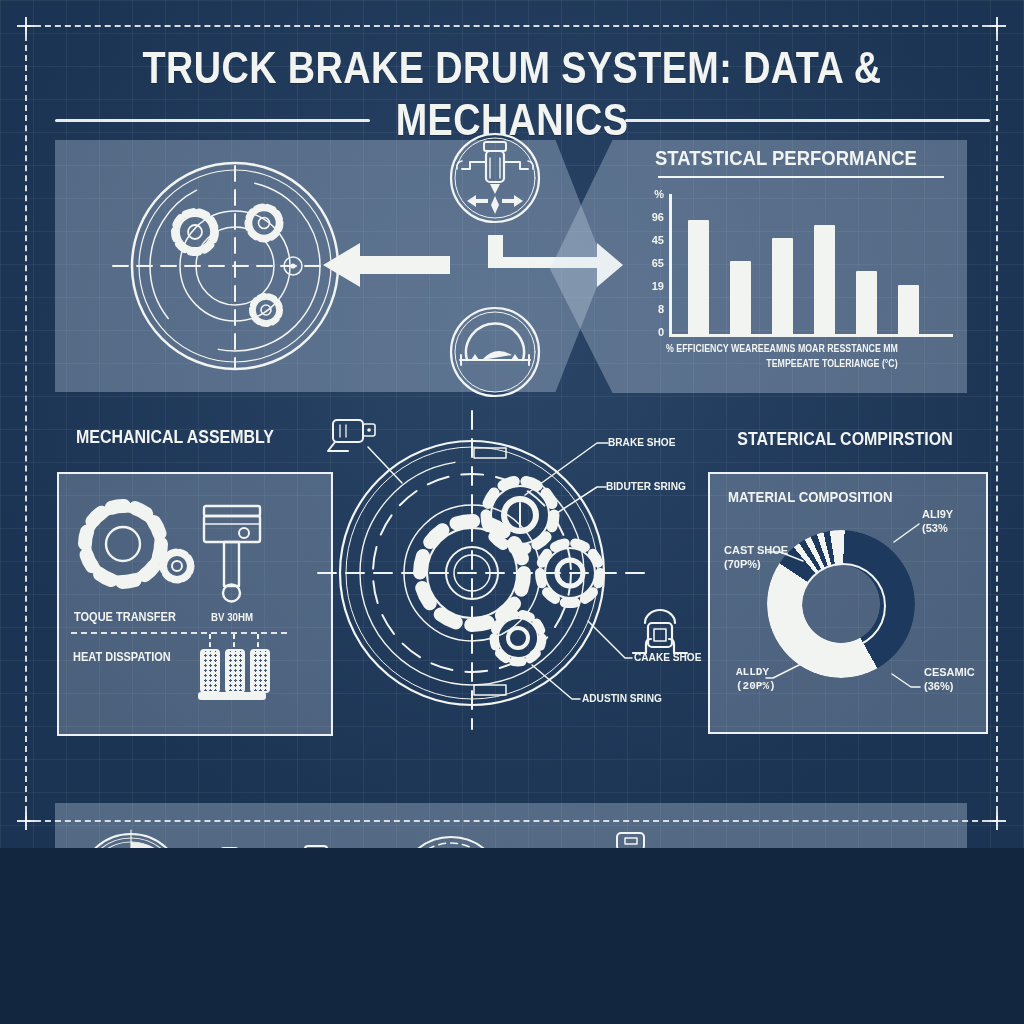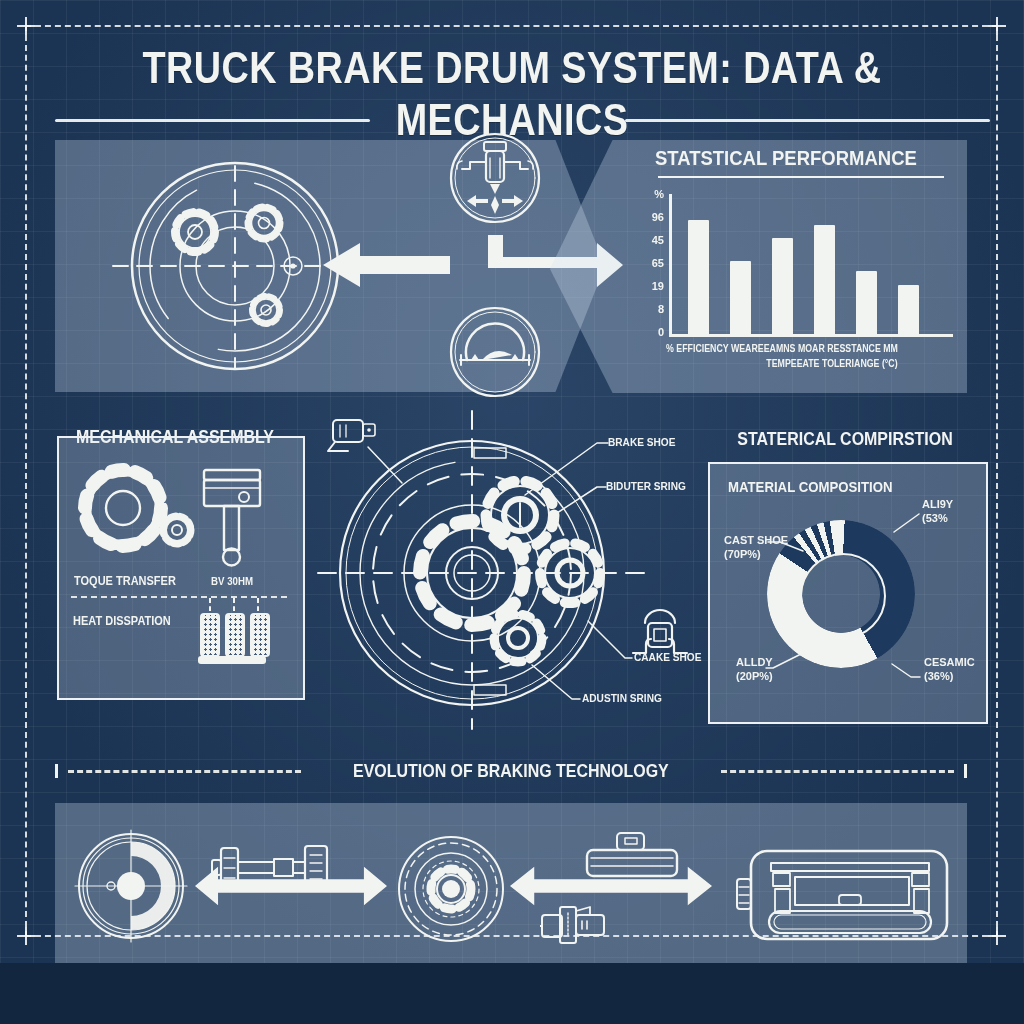--- a/index.html
+++ b/index.html
@@ -1,17 +1,17 @@
 <!DOCTYPE html>
 <html><head>
 <meta charset="utf-8">
 <style>
   html,body{margin:0;padding:0;background:#13263f;}
   .page{
-    position:relative;width:1024px;height:963px;overflow:hidden;
+    position:relative;width:1024px;height:848px;overflow:hidden;
     background-color:#1f3b5f;
     background-image:
       linear-gradient(rgba(255,255,255,0.055) 1px, transparent 1px),
       linear-gradient(90deg, rgba(255,255,255,0.055) 1px, transparent 1px),
       radial-gradient(ellipse at 50% 40%, rgba(255,255,255,0.05), rgba(0,0,0,0.12) 75%);
     background-size:33px 33px,33px 33px,100% 100%;
     font-family:"Liberation Sans", sans-serif;
     --ink:#f2f4f1; --navy:#1d3a5e;
     color:var(--ink);
   }
@@ -38,21 +38,21 @@
   .stats-title{left:105px;top:6px;font-size:21px;font-weight:700;white-space:nowrap;}
   .stats-underline{left:108px;top:36px;width:286px;height:2px;background:var(--ink);}
   .axis-y{left:119px;top:54px;width:2.5px;height:142px;background:var(--ink);}
   .axis-x{left:119px;top:194px;width:284px;height:2.5px;background:var(--ink);}
   .yticks{left:84px;top:48px;width:30px;height:150px;display:flex;flex-direction:column;
     justify-content:space-between;align-items:flex-end;font-size:11px;font-weight:700;}
   .bars{left:138px;bottom:57px;height:121px;display:flex;align-items:flex-end;gap:21px;}
   .bar{width:21px;background:var(--ink);border-radius:1px 1px 0 0;}
   .xlab{left:100px;width:300px;text-align:center;font-size:10px;font-weight:700;white-space:nowrap;}
 
-  .panel{border:2px solid #eef1f3;background:rgba(215,229,245,0.26);}
+  .panel{border:2px solid #eef1f3;background:rgba(215,229,245,0.26);margin-top:10px;}
   .sec-header{font-size:19px;font-weight:700;text-align:center;white-space:nowrap;}
 
   .mech-label{font-size:12.5px;font-weight:700;white-space:nowrap;}
   .mech-dash{border-top:2px dashed var(--ink);opacity:0.9;}
   .drop{border-left:2px dashed var(--ink);width:0;height:13px;}
   .pad{width:16px;height:40px;border:2px solid var(--ink);border-radius:4px;
     background-color:var(--ink);
     background-image:radial-gradient(#42597a 1.1px, transparent 1.4px);
     background-size:5px 5px;background-position:1px 2px;}
   .pad-base{width:68px;height:8px;background:var(--ink);border-radius:3px;}
@@ -179,21 +179,21 @@
         <div class="bar" style="height: 98px; background: rgb(242, 244, 241);"></div>
         <div class="bar" style="height: 111px; background: rgb(242, 244, 241);"></div>
         <div class="bar" style="height: 65px; background: rgb(242, 244, 241);"></div>
         <div class="bar" style="height: 51px; background: rgb(242, 244, 241);"></div>
       </div>
     <div class="abs xlab condL" style="top:203px;">% EFFICIENCY   WEAREEAMNS   MOAR RESSTANCE MM</div>
     <div class="abs xlab condL" style="top:218px;left:150px;">TEMPEEATE TOLERIANGE (°C)</div>
   </div>
 
   <div class="abs sec-header cond" style="left:55px;top:426px;width:240px;">MECHANICAL ASSEMBLY</div>
-  <div class="abs panel" style="left:57px;top:436px;width:244px;height:260px;">
+  <div class="abs panel" style="left:57px;top:462px;width:244px;height:260px;padding-left:28px;">
     <svg class="abs" style="left:10px;top:18px;" width="130" height="112" viewBox="0 0 130 112">
       <circle class="s" cx="54" cy="52" r="38" stroke-width="14" stroke-dasharray="12.5 11.4"></circle>
       <circle class="s" cx="54" cy="52" r="33" stroke-width="2.4"></circle>
       <circle class="s" cx="54" cy="52" r="17" stroke-width="2.4"></circle>
       <circle class="s" cx="108" cy="74" r="14" stroke-width="7" stroke-dasharray="5.5 4.3"></circle>
       <circle class="s" cx="108" cy="74" r="11" stroke-width="2"></circle>
       <circle class="s" cx="108" cy="74" r="5" stroke-width="2"></circle>
     </svg>
     <svg class="abs" style="left:140px;top:30px;" width="66" height="100" viewBox="0 0 66 100">
       <rect class="s" x="5" y="2" width="56" height="10" rx="2" stroke-width="2.4"></rect>
@@ -285,37 +285,30 @@
       <polyline class="s" points="182,200 201,213 210,213" stroke-width="1.5"></polyline>
     </svg>
     <div class="abs pie-label" style="left:212px;top:34px;">
       <div>ALI9Y</div>
       <div>(53%</div>
     </div>
     <div class="abs pie-label" style="left:14px;top:70px;">
       <div>CAST SHOE</div>
       <div>(70P%)</div>
     </div>
-    <div class="abs pie-label" style="left:26px;top:192px;">
+    <div class="abs pie-label" style="left:26px;top:192px;font-family:Liberation Mono, monospace;">
       <div>ALLDY</div>
       <div>(20P%)</div>
     </div>
     <div class="abs pie-label" style="left:214px;top:192px;">
       <div>CESAMIC</div>
       <div>(36%)</div>
     </div>
   </div>
 
-  <div class="abs evo">
-    <div class="etick"></div>
-    <div class="edash"></div>
-    <div class="evo-title cond">EVOLUTION OF BRAKING TECHNOLOGY</div>
-    <div class="edash"></div>
-    <div class="etick"></div>
-  </div>
 
   <div class="abs band">
     <svg class="abs" style="left:18px;top:25px;" width="116" height="116" viewBox="0 0 116 116">
       <circle class="s" cx="58" cy="58" r="52" stroke-width="2"></circle>
       <circle class="s" cx="58" cy="58" r="48" stroke-width="1.2"></circle>
       <circle class="s" cx="58" cy="58" r="44" stroke-width="1.2"></circle>
       <path class="f" d="M58,14 A44,44 0 0 1 58,102 L58,88 A30,30 0 0 0 58,28 Z" opacity="0.95"></path>
       <circle class="f" cx="58" cy="58" r="14"></circle>
       <circle class="s" cx="58" cy="58" r="8" stroke="#5e7490" stroke-width="2.4"></circle>
       <line class="s" x1="2" y1="58" x2="114" y2="58" stroke-width="1.2"></line>

